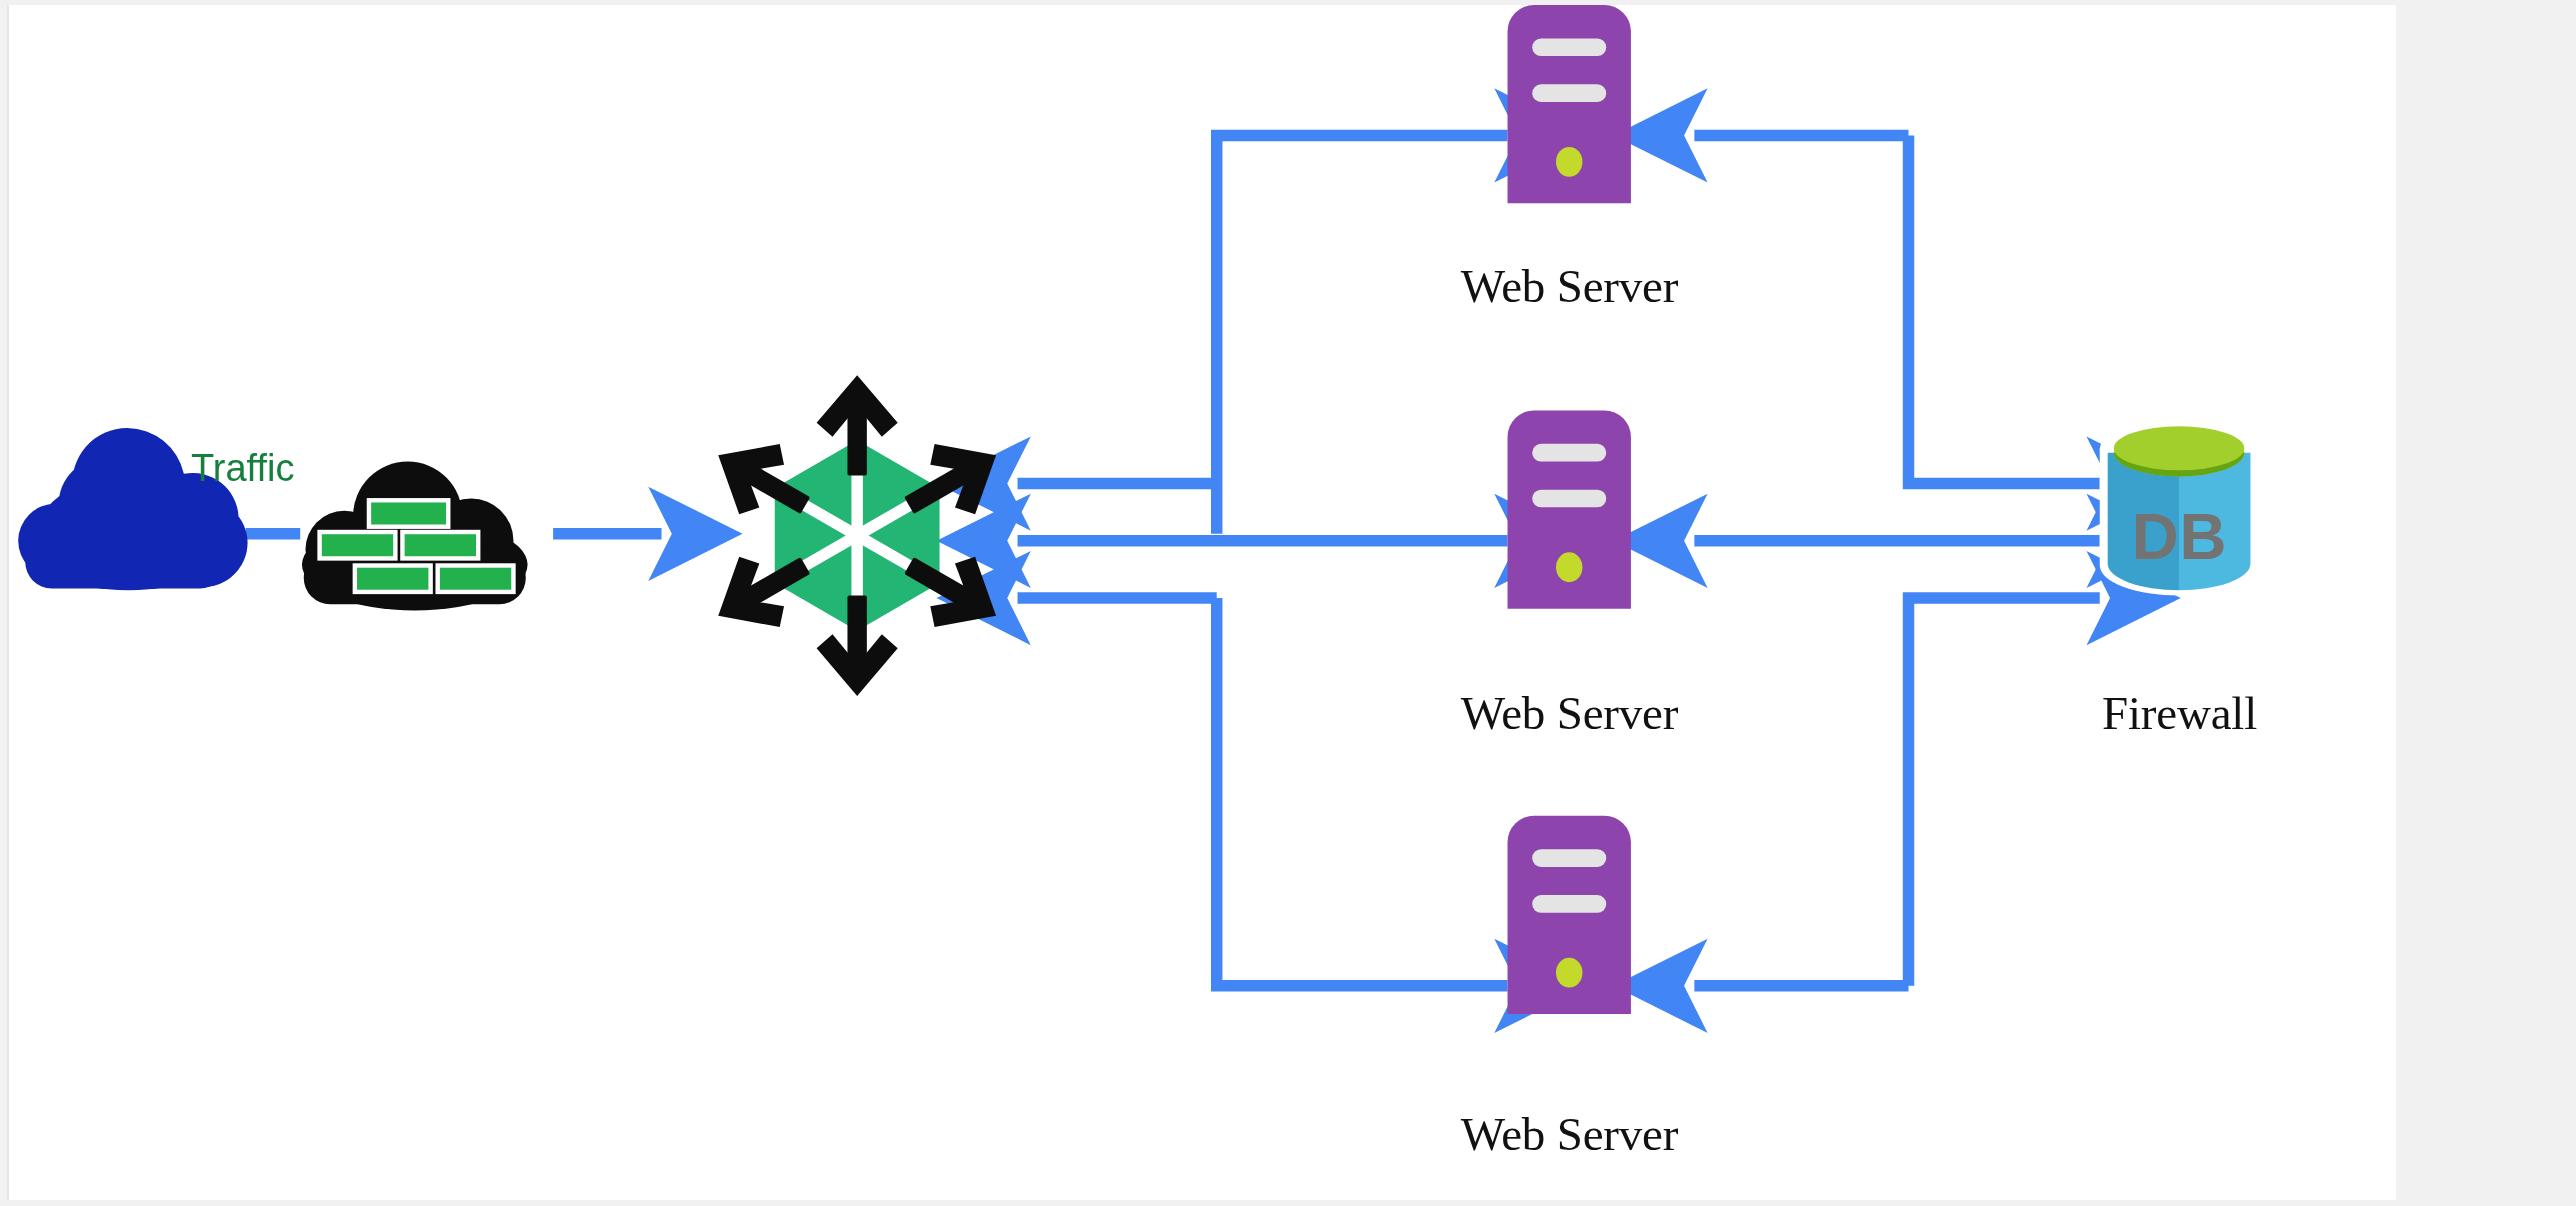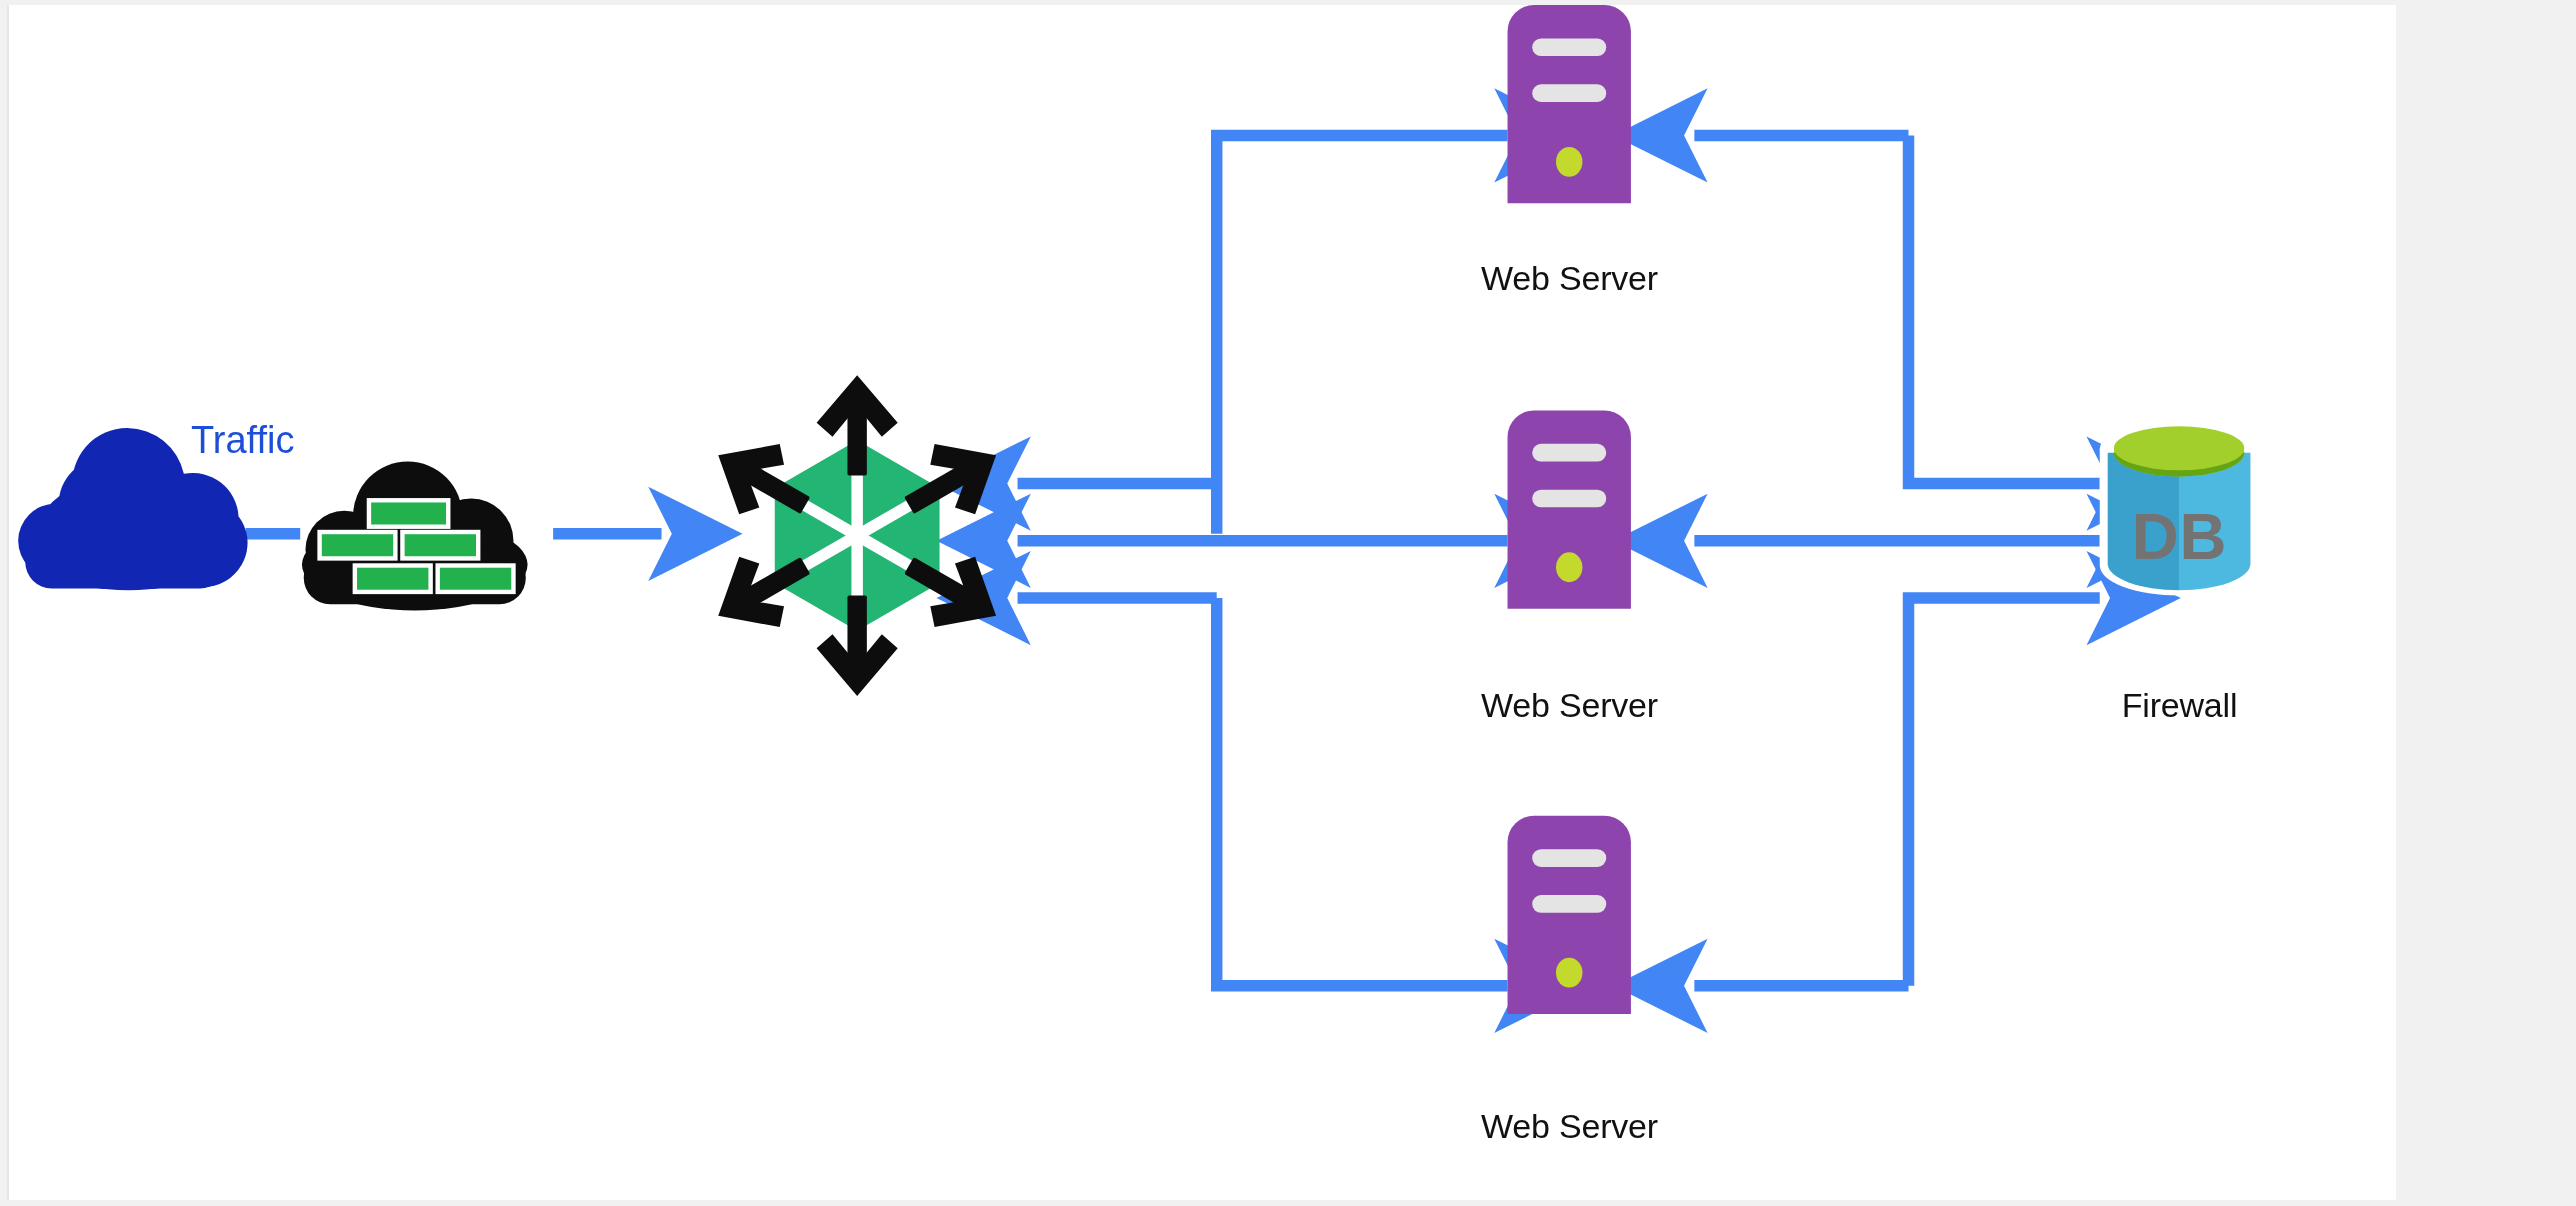--- a/index.html
+++ b/index.html
@@ -24,32 +24,33 @@
     border-left: 2.6px solid #e6e6e6;
     overflow: hidden;
   }
   #svgroot {
     position: absolute; left: 0; top: 0;
     width: 2389px; height: 1195px;
   }
   .node-label {
     position: absolute;
     color: #111111;
-    font-size: 34px;
-    font-family: Liberation Sans, sans-serif;
+    font-size: 47px;
+    font-family: Liberation Serif, serif;
     white-space: nowrap;
     text-align: center;
     letter-spacing: -0.2px;
   }
   .traffic-label {
     position: absolute;
-    color: #1d4ed8;
+    color: #15803d;
     font-size: 38px;
     font-family: "Liberation Sans", sans-serif;
     white-space: nowrap;
+    margin-top: 28px;
   }
 </style>
 </head>
 <body>
 
 <div id="stage">
   <div id="canvas">
 
     <svg id="svgroot" viewBox="0 0 2710 1356" xmlns="http://www.w3.org/2000/svg">
       <defs>

